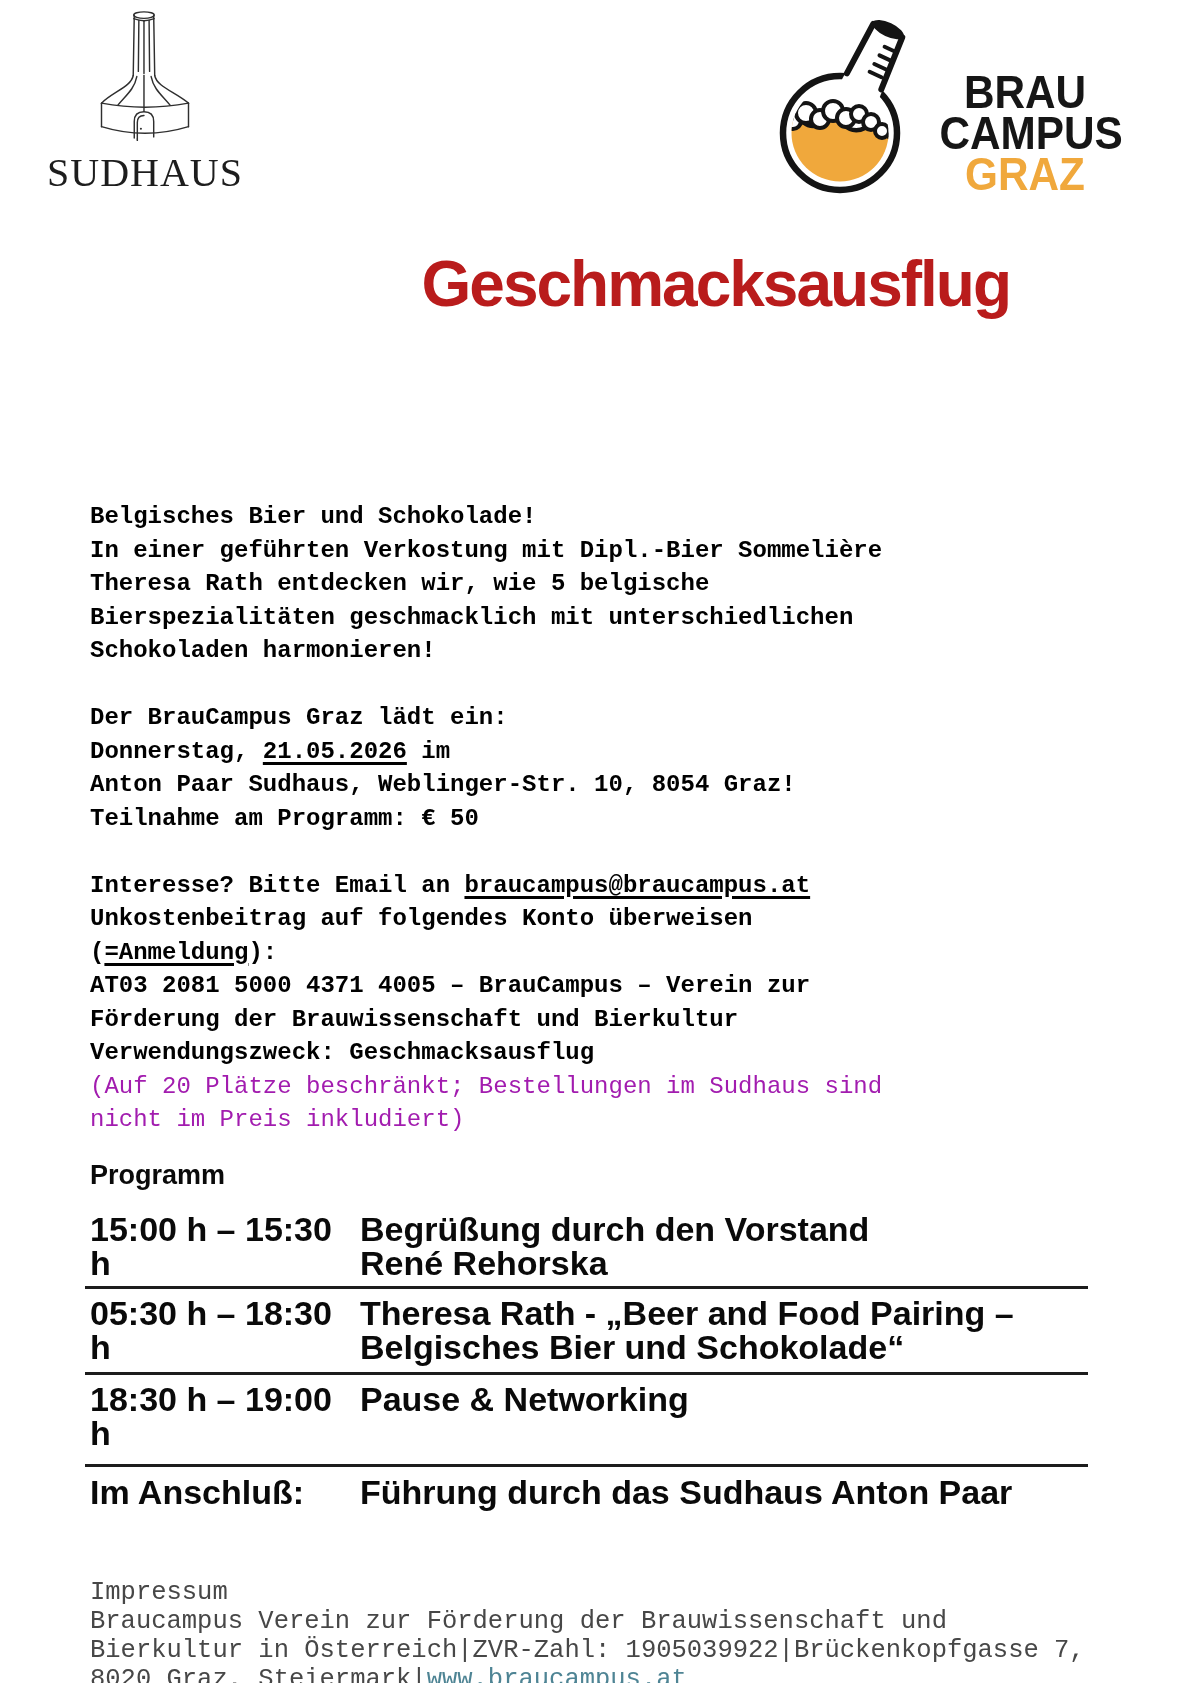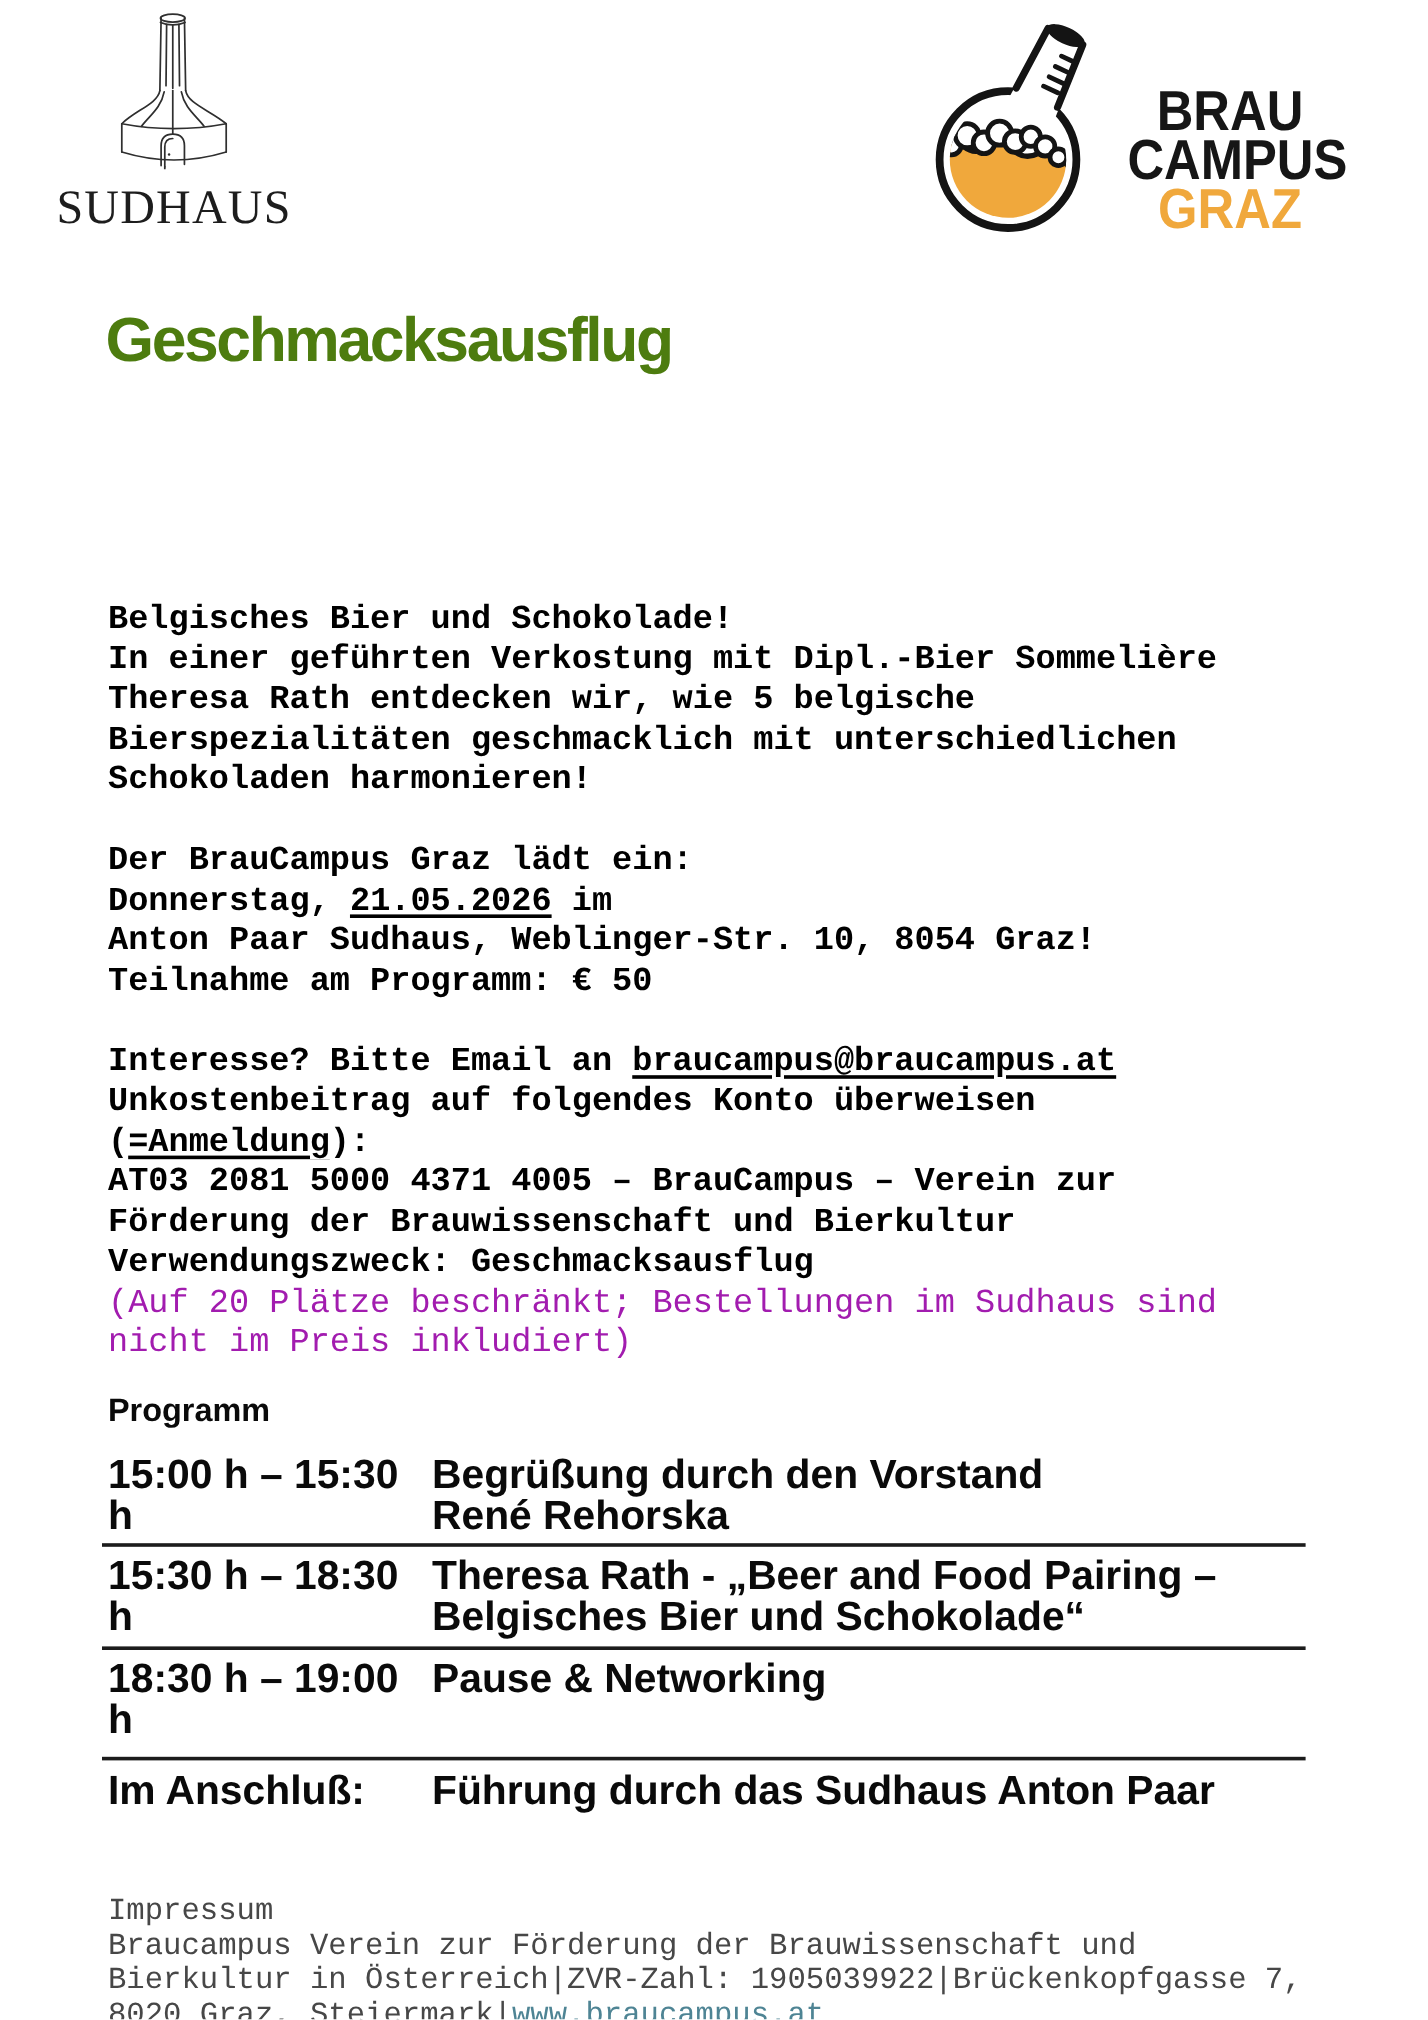--- a/index.html
+++ b/index.html
@@ -24,29 +24,29 @@
     font-weight:700; font-size:47px; line-height:41px; text-align:center;
     letter-spacing:0px; color:#161616;
     transform:scaleX(0.9); transform-origin:50% 0;
     white-space:nowrap;
   }
   .braucampus-wordmark .graz { color:#F0A83C; }
 
   
   .event-title {
     position:absolute; left:88px; top:243px; width:922px;
-    text-align:left; font-weight:700; font-size:52px; line-height:82px;
-    letter-spacing:-2px; color:#4d7c0f;
+    text-align:right; font-weight:700; font-size:64px; line-height:82px;
+    letter-spacing:-2px; color:#b91c1c;
   }
 
   
   .body-text {
     position:absolute; left:90px; top:500px; width:1010px;
     font-family:"Liberation Mono", "DejaVu Sans Mono", monospace;
-    font-weight:700; font-size:28px; line-height:33.5px; color:#000;
+    font-weight:700; font-size:24px; line-height:33.5px; color:#000;
   }
   .body-text .line { white-space:pre; }
   .body-text .blank { height:33.5px; }
   .body-text .note { font-weight:400; color:#a21caf; }
   .u { text-decoration:underline; text-decoration-thickness:2.5px; text-underline-offset:4px; }
   a.email-link { color:#000; }
 
   
   .program-heading {
     position:absolute; left:90px; top:1159px;
@@ -188,21 +188,21 @@
   <div class="program-table">
     <div class="program-row row-1">
       <div class="time-cell">15:00 h – 15:30 h</div>
       <div class="desc-cell">
         <div>Begrüßung durch den Vorstand</div>
         <div>René Rehorska</div>
       </div>
     </div>
     <div class="table-divider"></div>
     <div class="program-row row-2">
-      <div class="time-cell">15:30 h – 18:30 h</div>
+      <div class="time-cell">05:30 h – 18:30 h</div>
       <div class="desc-cell">
         <div>Theresa Rath - „Beer and Food Pairing –</div>
         <div>Belgisches Bier und Schokolade“</div>
       </div>
     </div>
     <div class="table-divider"></div>
     <div class="program-row row-3">
       <div class="time-cell">18:30 h – 19:00 h</div>
       <div class="desc-cell">
         <div>Pause &amp; Networking</div>

